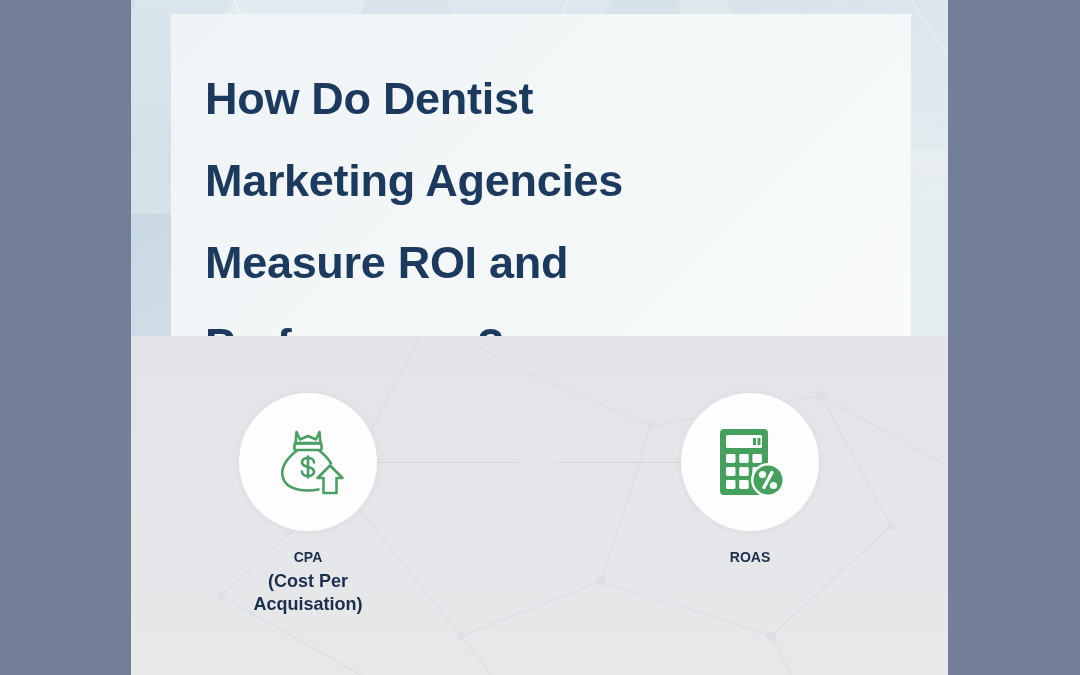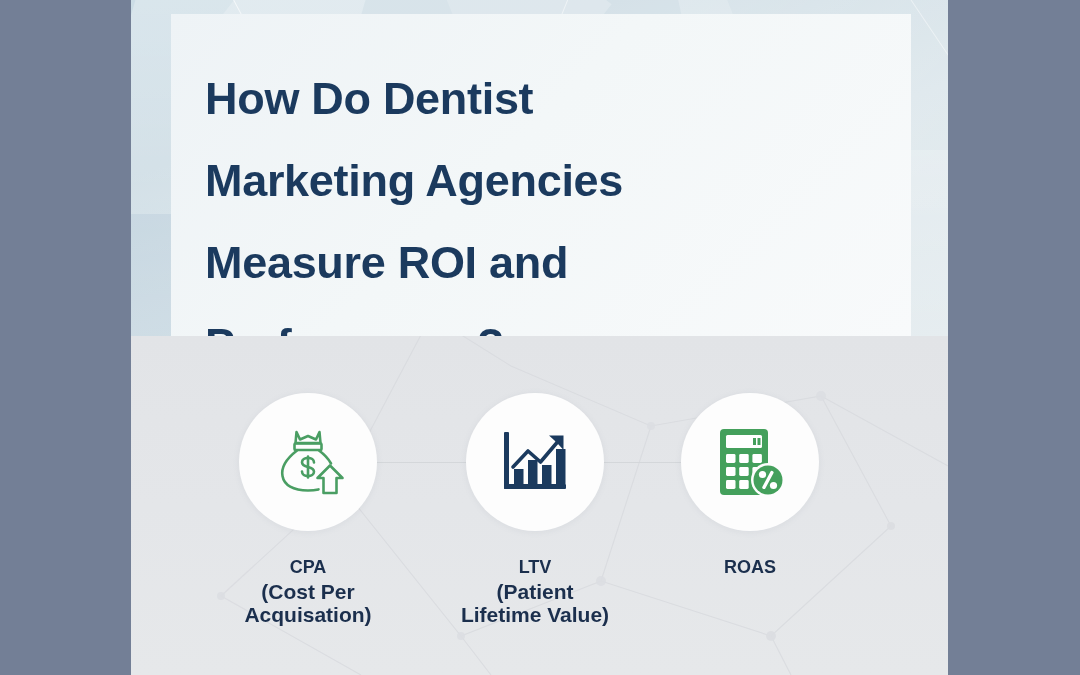--- a/index.html
+++ b/index.html
@@ -113,29 +113,29 @@
   .circle{
     width:138px;height:138px;border-radius:50%;
     background:#fdfdfd;
     margin:0 auto;
     display:flex;align-items:center;justify-content:center;
     box-shadow:0 1px 6px rgba(120,130,145,.10);
   }
   .icon-svg{display:block;}
 
   .card-title{
-    margin-top:24px;
+    margin-top:14px;
+    color:#1b2f4d;
+    font-size:14px;
+    font-weight:bold;
+    line-height:24px;
+  }
+  .card-sub{
     color:#1b2f4d;
     font-size:18px;
-    font-weight:bold;
-    line-height:24px;
-  }
-  .card-sub{
-    color:#1b2f4d;
-    font-size:21px;
     font-weight:bold;
     line-height:23px;
     margin-top:1px;
     white-space:pre-line;
   }
 </style>
 </head>
 <body>
 
 <div class="stage">
@@ -212,41 +212,20 @@
               <g fill="none" stroke="#4a9e63" stroke-width="2.6" stroke-linecap="round" stroke-linejoin="round">
                 <path d="M60 41.5 L72.5 54 L66.5 54 L66.5 69 L53.5 69 L53.5 54 L47.5 54 Z"></path>
               </g>
             </svg>
           </div>
           <div class="card-title">CPA</div>
           <div class="card-sub">(Cost Per
 Acquisation)</div>
         </div>
 
-        <div class="card card-2">
-          <div class="circle">
-            <svg class="icon-svg" width="76" height="76" viewBox="0 0 76 76">
-              <g fill="#1b3a5e">
-                <rect x="7" y="8" width="5" height="57" rx="1"></rect>
-                <rect x="7" y="60" width="62" height="5" rx="1"></rect>
-                <rect x="17" y="45" width="9.5" height="15"></rect>
-                <rect x="31" y="36" width="9.5" height="24"></rect>
-                <rect x="45" y="41" width="9.5" height="19"></rect>
-                <rect x="59" y="25" width="9.5" height="35"></rect>
-              </g>
-              <g fill="none" stroke="#1b3a5e" stroke-width="3.6" stroke-linecap="round" stroke-linejoin="round">
-                <path d="M16 43 L31 27 L43.5 38 L63 15"></path>
-              </g>
-              <path d="M52 11.5 L66.5 11.5 L66.5 26 L61.5 20.5 L57 16 Z" fill="#1b3a5e"></path>
-            </svg>
-          </div>
-          <div class="card-title">LTV</div>
-          <div class="card-sub">(Patient
-Lifetime Value)</div>
-        </div>
 
         <div class="card card-3">
           <div class="circle">
             <svg class="icon-svg" width="76" height="76" viewBox="0 0 76 76">
               <rect x="8" y="5" width="48" height="66" rx="4" fill="#44a05c"></rect>
               <rect x="14" y="11" width="36" height="13" rx="1.5" fill="#ffffff"></rect>
               <g fill="#44a05c">
                 <rect x="41" y="14" width="3" height="7"></rect>
                 <rect x="45.5" y="14" width="3" height="7"></rect>
               </g>

